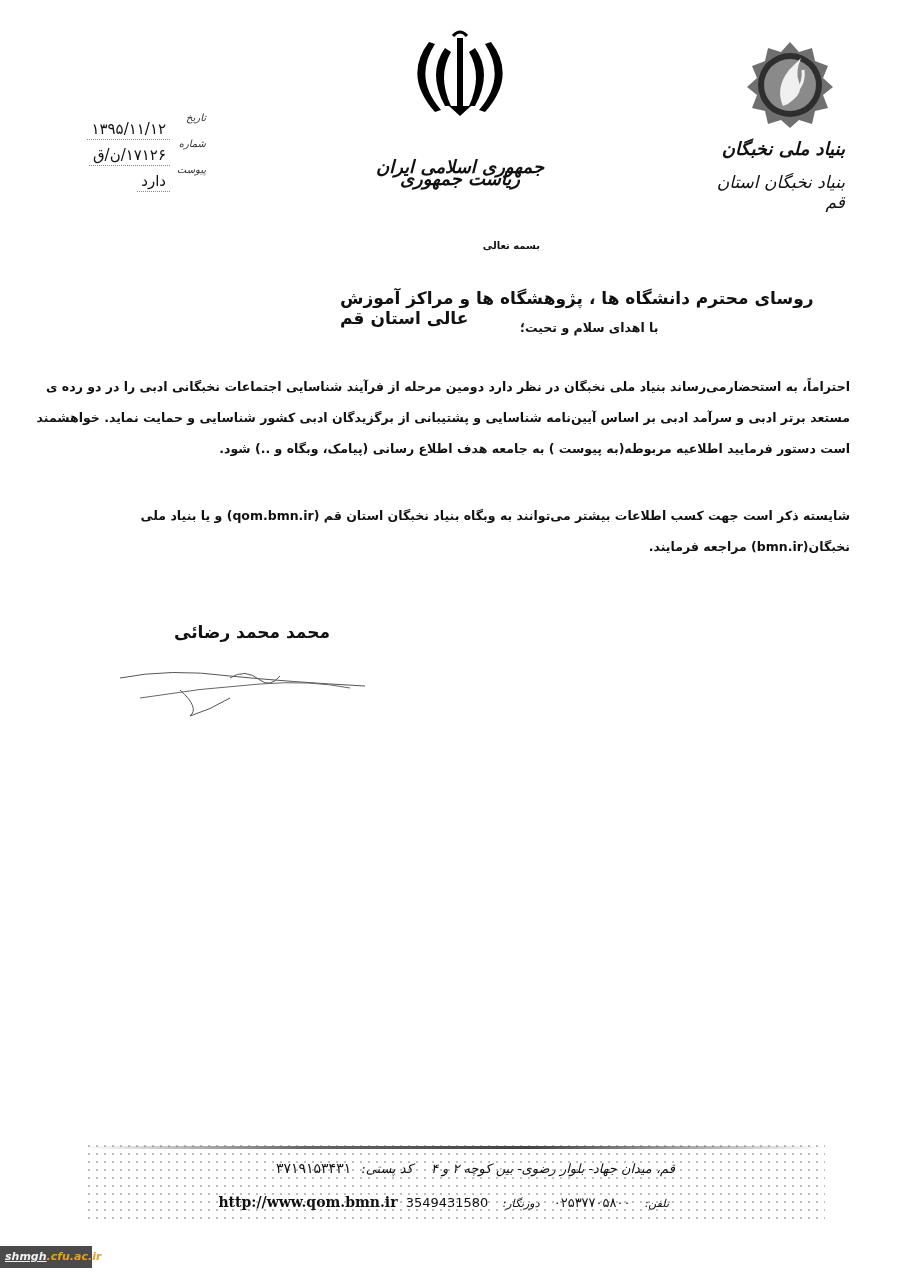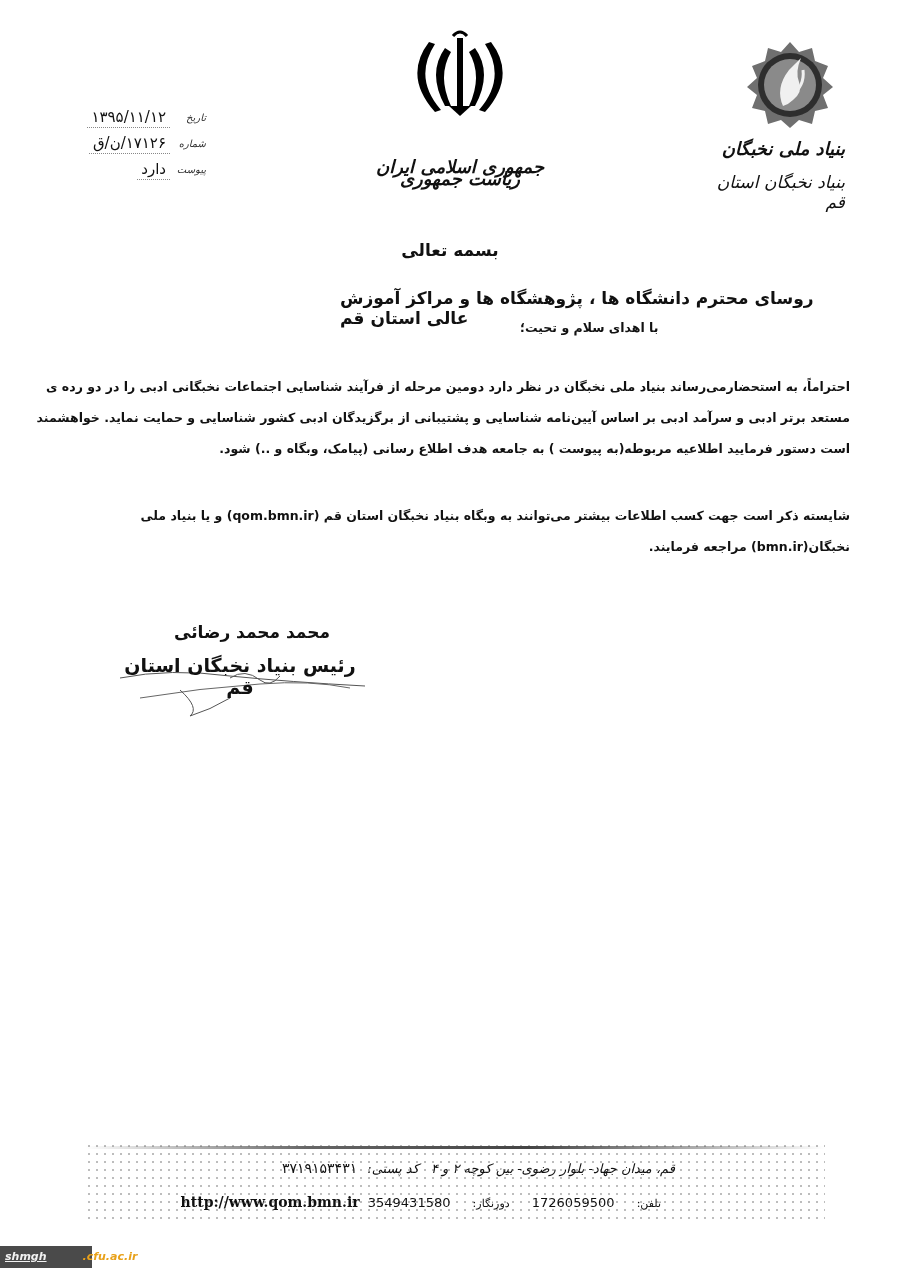--- a/index.html
+++ b/index.html
@@ -5,33 +5,33 @@
   html, body { margin:0; padding:0; background:#ffffff; }
   body { width:900px; height:1273px; position:relative; overflow:hidden;
          font-family:"DejaVu Sans", sans-serif; color:#111; }
   .abs { position:absolute; }
   .rtl { direction:rtl; text-align:left; unicode-bidi:plaintext; }
 
   
   .meta { left:56px; top:108px; width:150px; }
   .meta-row { position:relative; height:26px; }
   .meta-label { position:absolute; right:0; top:4px; font-family:"DejaVu Serif", serif; font-style:italic; font-size:10px; color:#333; }
-  .meta-value { position:absolute; right:36px; top:0; font-family:"DejaVu Sans", sans-serif; font-size:15px; color:#111; border-bottom:1px dotted #888; padding:0 4px 1px 4px; direction:rtl;text-align:center; }
+  .meta-value { position:absolute; right:36px; top:12px; font-family:"DejaVu Sans", sans-serif; font-size:15px; color:#111; border-bottom:1px dotted #888; padding:0 4px 1px 4px; direction:rtl;text-align:center; }
 
   
   .emblem { left:405px; top:28px; width:110px; height:96px; }
   .center-title1 { left:370px; top:128px; width:180px; text-align:center; font-family:"DejaVu Serif", serif; font-style:italic; font-weight:bold; font-size:18px; direction:rtl;margin-top:28px; }
   .center-title2 { left:370px; top:168px; width:180px; text-align:center; font-family:"DejaVu Serif", serif; font-style:italic; font-weight:bold; font-size:18px; direction:rtl; }
 
   
   .logo { left:745px; top:40px; width:90px; height:90px; }
   .right-title1 { left:705px; top:138px; width:140px; font-family:"DejaVu Serif", serif; font-style:italic; font-weight:bold; font-size:18px; direction:rtl; text-align:right; }
   .right-title2 { left:705px; top:172px; width:140px; font-family:"DejaVu Serif", serif; font-style:italic; font-size:17px; direction:rtl; text-align:right; }
 
-  .bismillah { left:360px; top:240px; width:180px; text-align:center; font-weight:bold; font-size:17px; direction:rtl; }
+  .bismillah { left:360px; top:240px; width:180px; text-align:right; font-weight:bold; font-size:10px; direction:rtl; }
   .recipient { left:340px; top:288px; width:508px; font-weight:bold; font-size:17px; }
   .greeting { left:520px; top:320px; width:328px; font-weight:bold; font-size:12.5px; }
 
   .para { left:60px; width:790px; font-weight:bold; font-size:12.5px; line-height:31px; text-align:justify; text-align-last:right; }
   .para1 { top:371px; }
   .para2 { top:500px; }
   .para .line { display:block; white-space:nowrap; }
 
   .sig { left:110px; top:618px; width:270px; height:105px; }
   .sig-name { position:absolute; left:40px; top:4px; width:180px; font-weight:bold; font-size:17px; direction:rtl; }
@@ -40,27 +40,27 @@
 
   
   .footer { left:85px; top:1142px; width:740px; height:80px;
             background-image: radial-gradient(#bdbdbd 0.8px, transparent 1px);
             background-size:8px 8px; }
   .footer-bar { position:absolute; left:0; top:4px; width:740px; height:3px;
             background:linear-gradient(to right, rgba(0,0,0,0) 0%, #666 30%, #444 60%, rgba(0,0,0,0) 100%); }
   .footer-addr { position:absolute; right:150px; top:18px; font-family:"DejaVu Serif", serif; font-style:italic; font-size:13px; direction:rtl; white-space:nowrap; }
   .footer-addr .postal { font-style:normal; font-family:"DejaVu Sans", sans-serif; font-size:14px; margin-right:6px; }
   .footer-contact { position:absolute; right:150px; top:52px; font-size:13px; direction:rtl; white-space:nowrap; }
-  .footer-contact .lbl { font-family:"DejaVu Serif", serif; font-size:11px; margin:0 14px; }
+  .footer-contact .lbl { font-family:"DejaVu Serif", serif; font-style:italic; font-size:11px; margin:0 6px; }
   .footer-contact .num { font-family:"DejaVu Sans", sans-serif; font-size:13px; margin:0 4px; }
   .footer-contact .url { font-family:"DejaVu Serif", serif; font-weight:bold; font-size:14px; direction:ltr; unicode-bidi:embed; margin-left:8px; }
 
   .watermark { left:0; top:1246px; width:92px; height:22px; background:#4a4a4a; font-family:"DejaVu Sans", sans-serif; font-style:italic; font-weight:bold; font-size:11px; line-height:22px; padding-left:5px; box-sizing:border-box; white-space:nowrap; }
   .wm1 { color:#f2f2f2;text-decoration:underline; }
-  .wm2 { color:#e8a11a;padding-left:36px; }
+  .wm2 { color:#e8a11a; }
 </style>
 </head>
 <body>
 
 <div class="abs meta">
   <div class="meta-row">
     <span class="meta-label">تاریخ</span>
     <span class="meta-value">۱۳۹۵/۱۱/۱۲</span>
   </div>
   <div class="meta-row">
@@ -115,33 +115,32 @@
 </div>
 
 <div class="abs sig">
   <svg class="sig-scribble" viewBox="0 0 270 105">
     <path d="M10 60 Q60 50 120 58 Q180 64 255 68" stroke="#555" stroke-width="1" fill="none"></path>
     <path d="M30 80 Q90 70 150 66 Q200 62 240 70" stroke="#666" stroke-width="1" fill="none"></path>
     <path d="M70 72 Q90 90 80 98 Q100 92 120 80" stroke="#555" stroke-width="1" fill="none"></path>
     <path d="M120 60 Q135 50 150 62 Q160 70 170 58" stroke="#555" stroke-width="1" fill="none"></path>
   </svg>
   <div class="sig-name">محمد محمد رضائی</div>
-  <div class="sig-title">رئیس بنیاد نخبگان استان قم</div>
 </div>
 
 <div class="abs footer">
   <div class="footer-bar"></div>
   <div class="footer-addr">
     <span>قم، میدان جهاد- بلوار رضوی- بین کوچه ۲ و ۴</span>
-    <span style="margin-right:8px;">کد پستی:</span>
+    <span style="margin-right:14px;">کد پستی:</span>
     <span class="postal">۳۷۱۹۱۵۳۴۳۱</span>
   </div>
   <div class="footer-contact">
     <span class="lbl">تلفن:</span>
-    <span class="num">1726059500</span>
+    <span class="num">۰۲۵۳۷۷۰۵۸۰۰</span>
     <span class="lbl">دورنگار:</span>
     <span class="num">3549431580</span>
     <span class="url">http://www.qom.bmn.ir</span>
   </div>
 </div>
 
 <div class="abs watermark">
   <span class="wm1">shmgh</span><span class="wm2">.cfu.ac.ir</span>
 </div>
 

